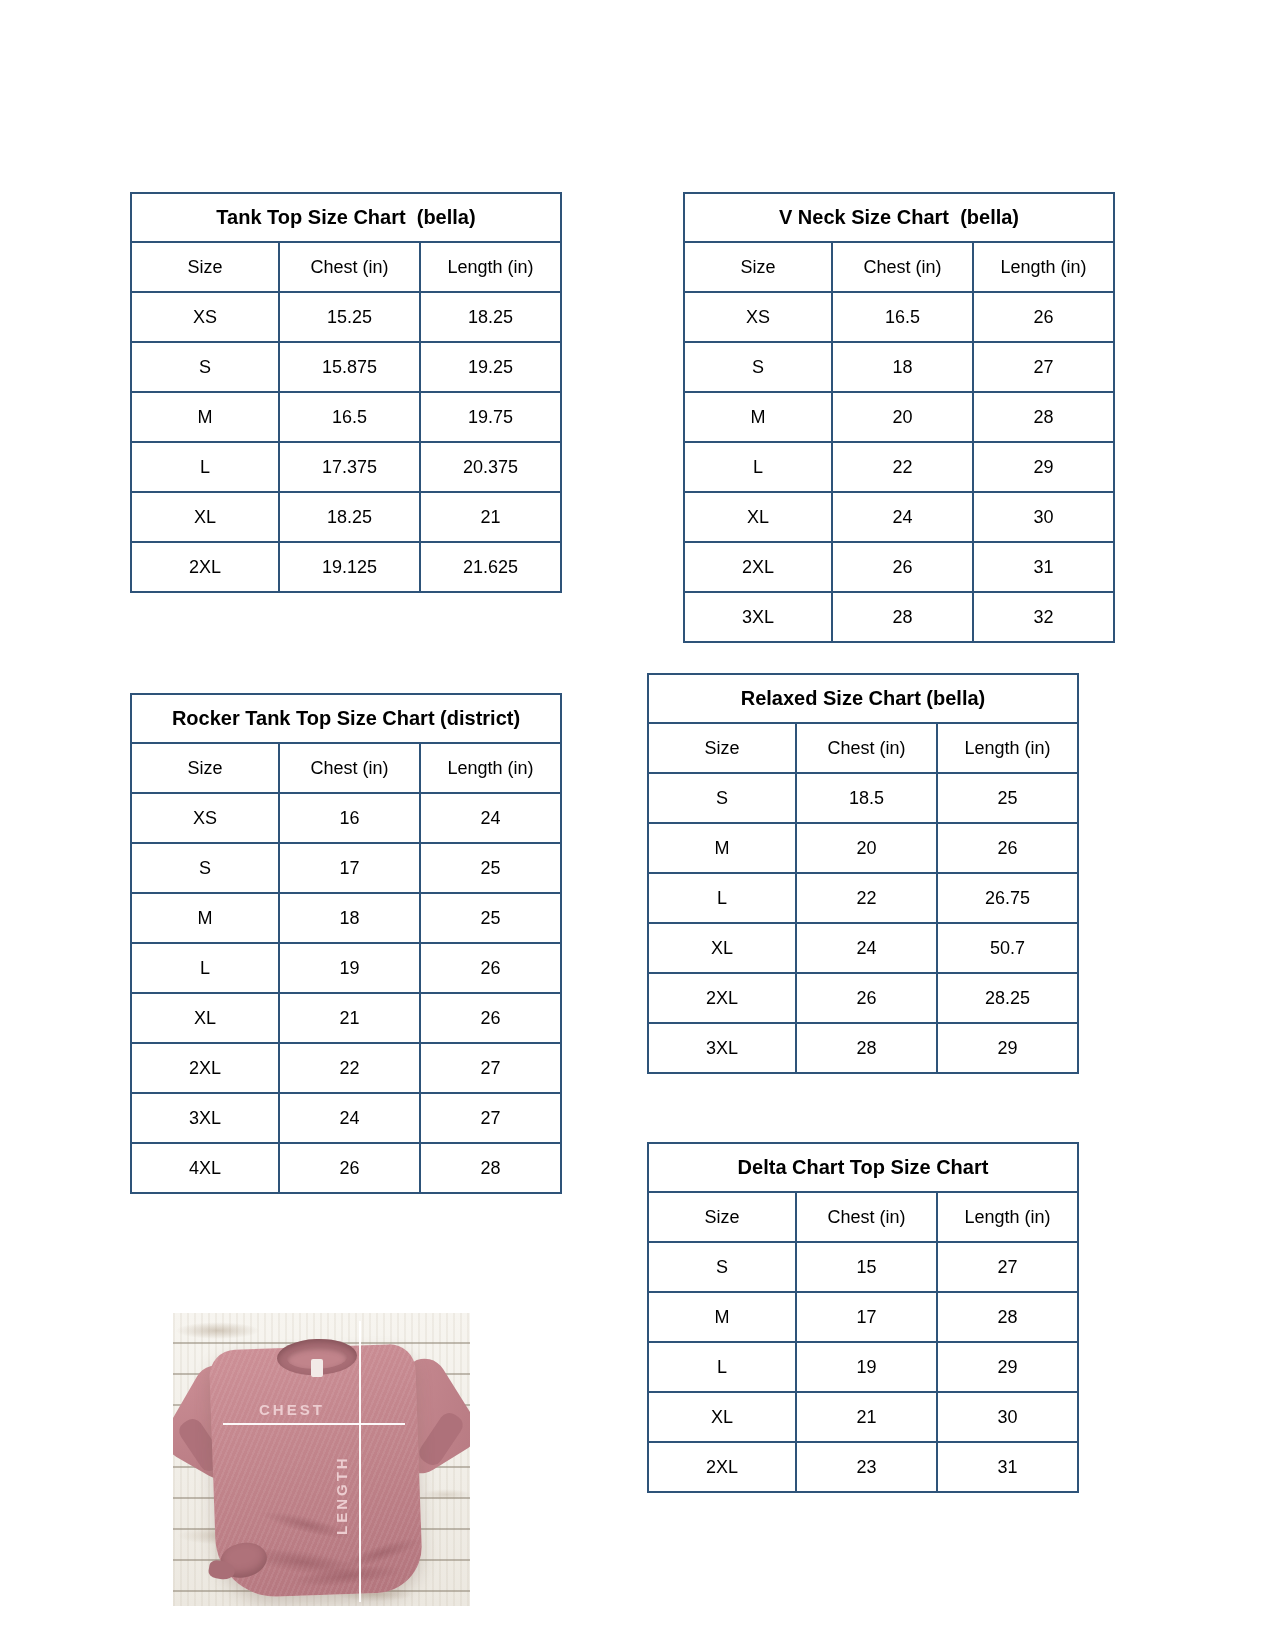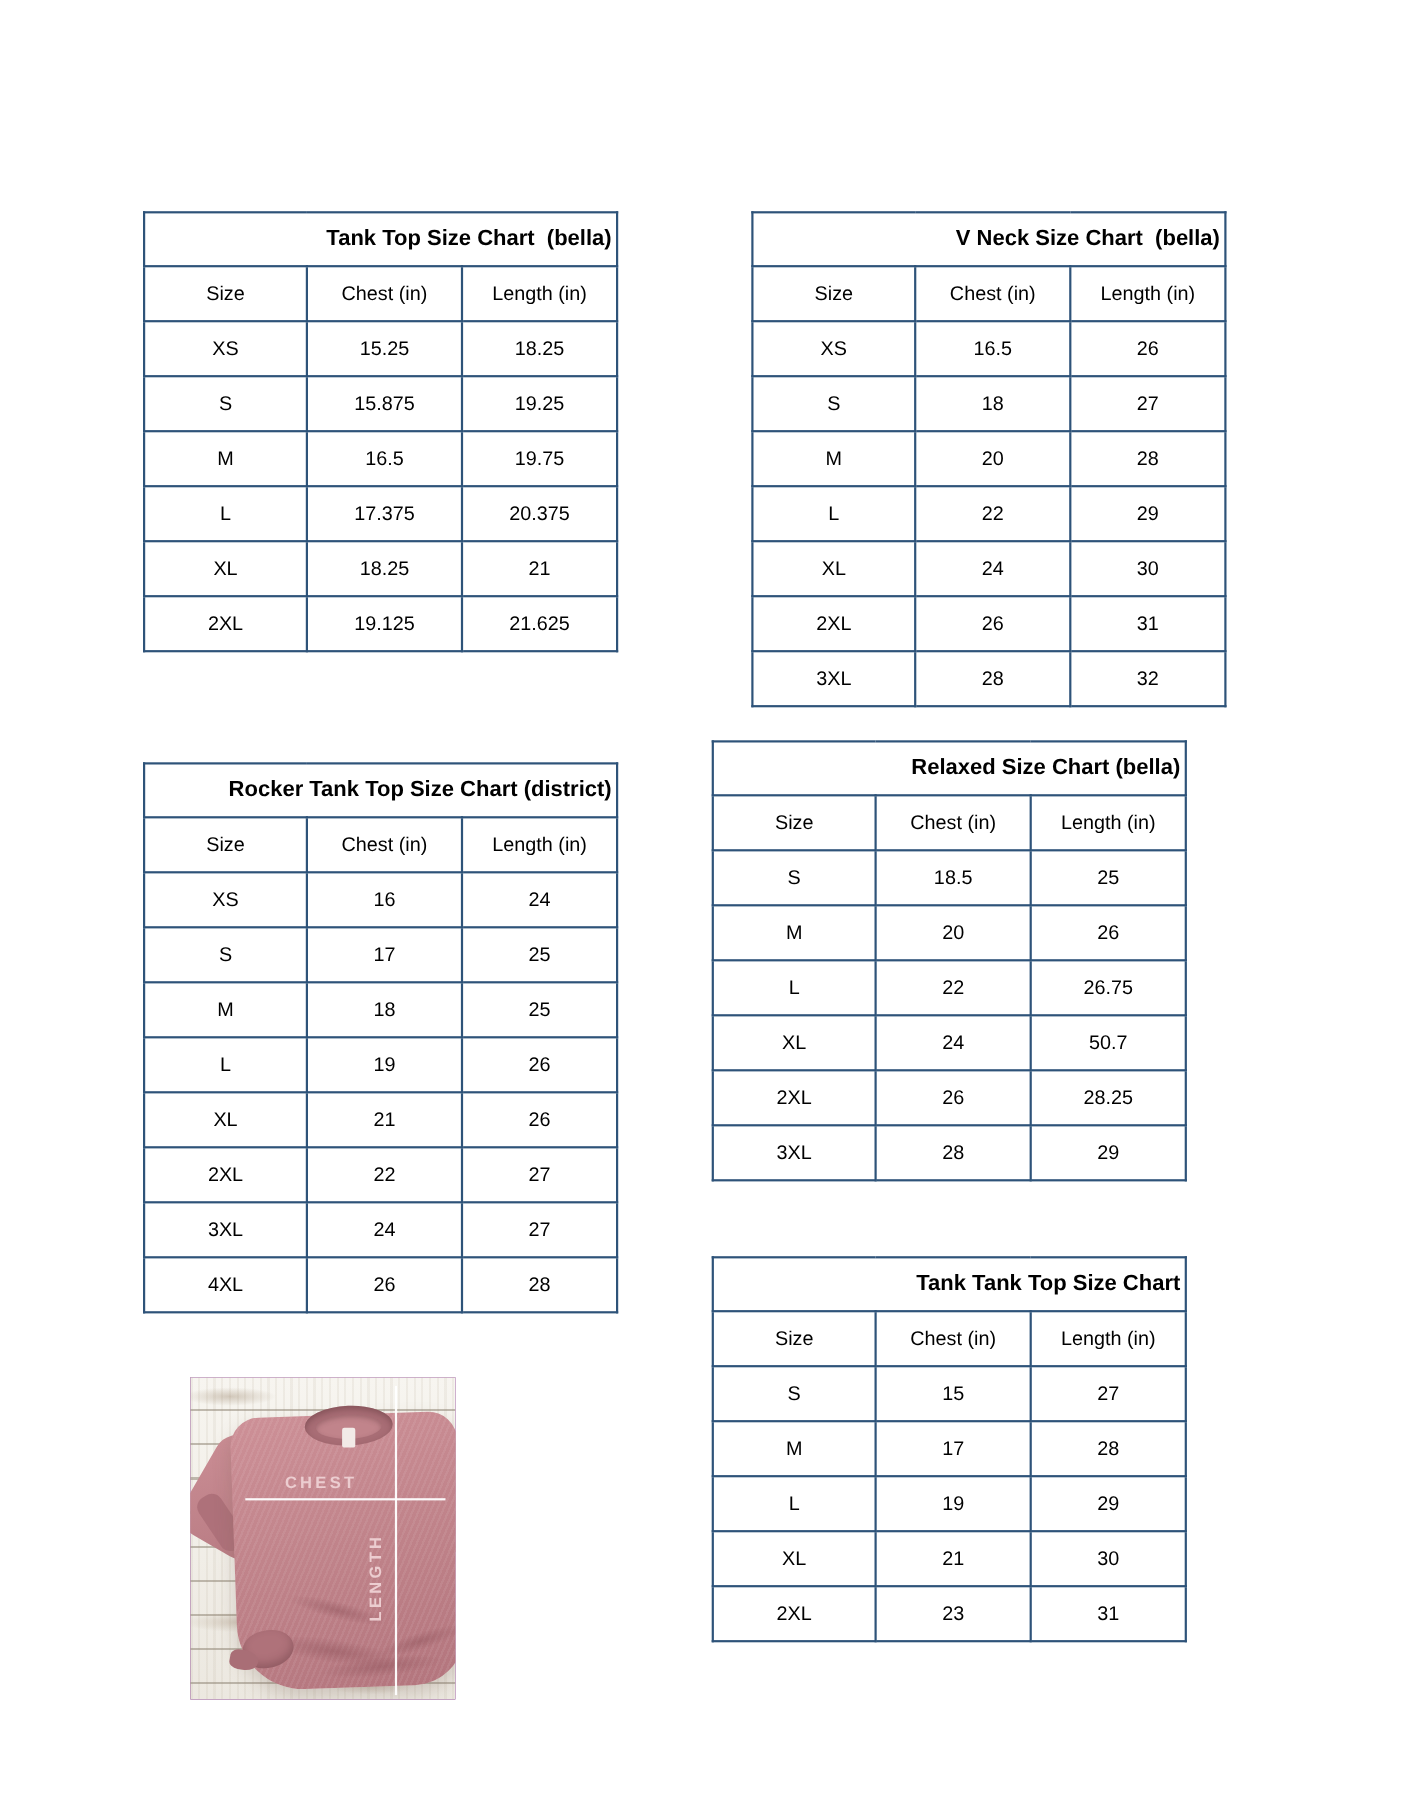--- a/index.html
+++ b/index.html
@@ -15,32 +15,32 @@
     position:absolute; width:430px;
     border-collapse:collapse; table-layout:fixed;
   }
   table.size-table td {
     border:2px solid #2e5379;
     text-align:center; vertical-align:middle;
     font-size:18px; color:#000; height:50px; padding:0 4px;
     background:#ffffff;
   }
   table.size-table tr.title-row td {
-    font-weight:bold; font-size:20px; height:49px; white-space:pre-wrap;text-align:right;
+    font-weight:bold; font-size:20px; height:49px; white-space:pre-wrap;
   }
   #tbl-0 { left:130px; top:192px; }
   #tbl-1 { left:647px; top:192px;margin-left:36px; }
   #tbl-2 { left:130px; top:693px; }
   #tbl-3 { left:647px; top:673px; }
   #tbl-4 { left:647px; top:1142px; }
 
   
   .photo {
-    position:absolute; left:173px; top:1252px; width:241px; height:293px;
-    overflow:hidden; background:#701a75;
+    position:absolute; left:173px; top:1313px; width:297px; height:293px;
+    overflow:hidden; background:#737373;
   }
   .wood { position:absolute; inset:0;
     background:
       repeating-linear-gradient(180deg, rgba(167,158,143,0) 0 29px, rgba(146,136,120,.55) 29px 31px),
       repeating-linear-gradient(90deg, rgba(190,180,162,.16) 0 2px, rgba(255,255,255,0) 2px 7px),
       linear-gradient(180deg, #f7f5f0, #ece8e0);
   }
   .wood::after { content:""; position:absolute; inset:0;
     background:
       radial-gradient(60px 12px at 15% 6%, rgba(150,128,102,.38), transparent 70%),
@@ -305,21 +305,21 @@
     </table>
 
   <table id="tbl-4" class="size-table">
     <colgroup>
         <col style="width:148px">
         <col style="width:141px">
         <col style="width:141px">
       </colgroup>
   <tbody>
         <tr class="title-row">
-          <td colspan="3">Tank Tank Top Size Chart</td>
+          <td colspan="3">Delta Chart Top Size Chart</td>
         </tr>
         <tr class="header-row">
           <td>Size</td>
           <td>Chest (in)</td>
           <td>Length (in)</td>
         </tr>
         <tr>
           <td>S</td>
           <td>15</td>
           <td>27</td>

